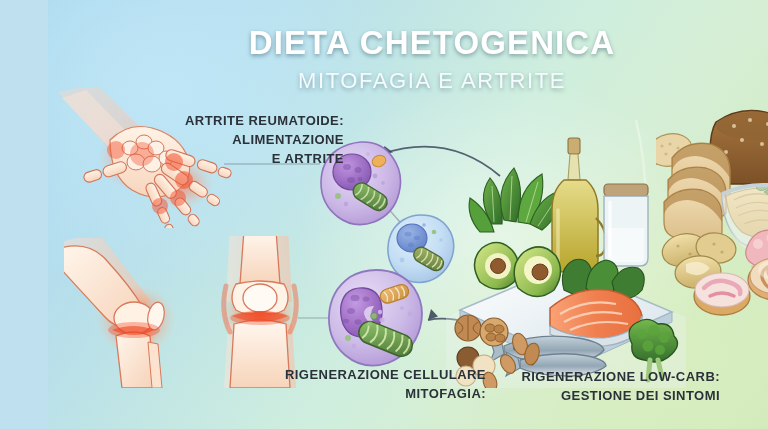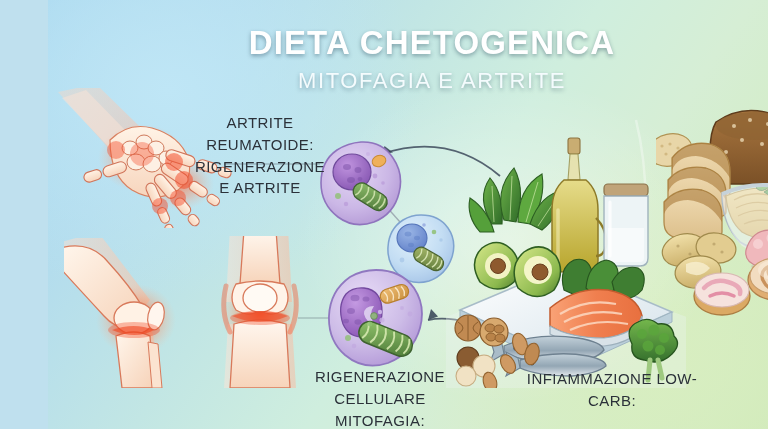--- a/index.html
+++ b/index.html
@@ -36,22 +36,22 @@
     font-size:33px;font-weight:bold;letter-spacing:1.1px;color:#ffffff;
     text-shadow:0 2px 4px rgba(40,70,90,.45);
   }
   .subtitle{
     position:absolute;left:0;right:0;top:68px;text-align:center;
     font-size:22px;font-weight:normal;letter-spacing:1.6px;color:#f4fbfd;
     text-shadow:0 2px 4px rgba(40,70,90,.40);
   }
   
   .label{
-    position:absolute;text-align:center;color:#2b3139;
-    font-size:15px;font-weight:normal;letter-spacing:.45px;line-height:1.45;
+    position:absolute;text-align:right;color:#2b3139;
+    font-size:13px;font-weight:bold;letter-spacing:.45px;line-height:1.45;
   }
   .label-arthritis{left:128px;top:112px;width:168px;}
   .label-mitophagy{left:226px;top:366px;width:212px;}
   .label-lowcarb{left:456px;top:368px;width:216px;}
   
   .vec{position:absolute;left:0;top:0;width:768px;height:429px;overflow:visible;}
   
   .art{position:absolute;}
 </style>
 </head>
@@ -606,26 +606,27 @@
       <path d="M48 192 Q58 182 72 186 Q86 190 84 198" fill="none" stroke="#e9a9b8" stroke-width="4.5" stroke-linecap="round"></path>
       <path d="M54 200 Q66 194 78 200" fill="none" stroke="#e38fa6" stroke-width="3.5" stroke-linecap="round"></path>
     </g>
   </svg>
 
   <div class="title">DIETA CHETOGENICA</div>
   <div class="subtitle">MITOFAGIA E ARTRITE</div>
 
   <div class="label label-arthritis">
     <div>ARTRITE REUMATOIDE:</div>
-    <div>RIGENERAZIONE</div>
+    <div>ALIMENTAZIONE</div>
     <div>E ARTRITE</div>
   </div>
 
   <div class="label label-mitophagy">
     <div>RIGENERAZIONE CELLULARE</div>
     <div>MITOFAGIA:</div>
   </div>
 
   <div class="label label-lowcarb">
-    <div>INFIAMMAZIONE LOW-CARB:</div>
+    <div>RIGENERAZIONE LOW-CARB:</div>
+    <div>GESTIONE DEI SINTOMI</div>
   </div>
 
 </div>
 
 </body></html>

